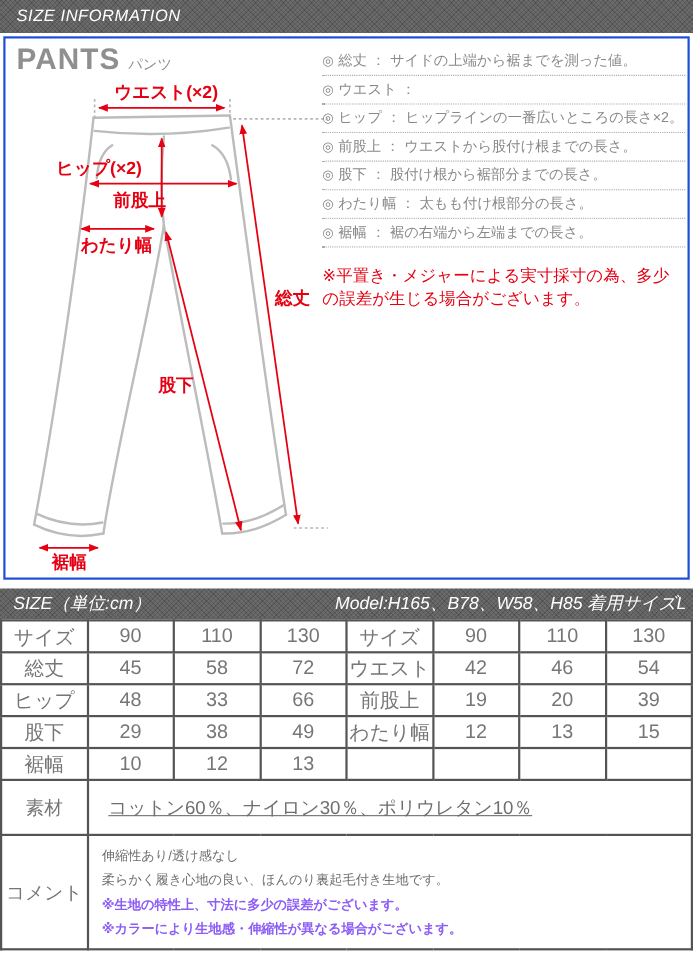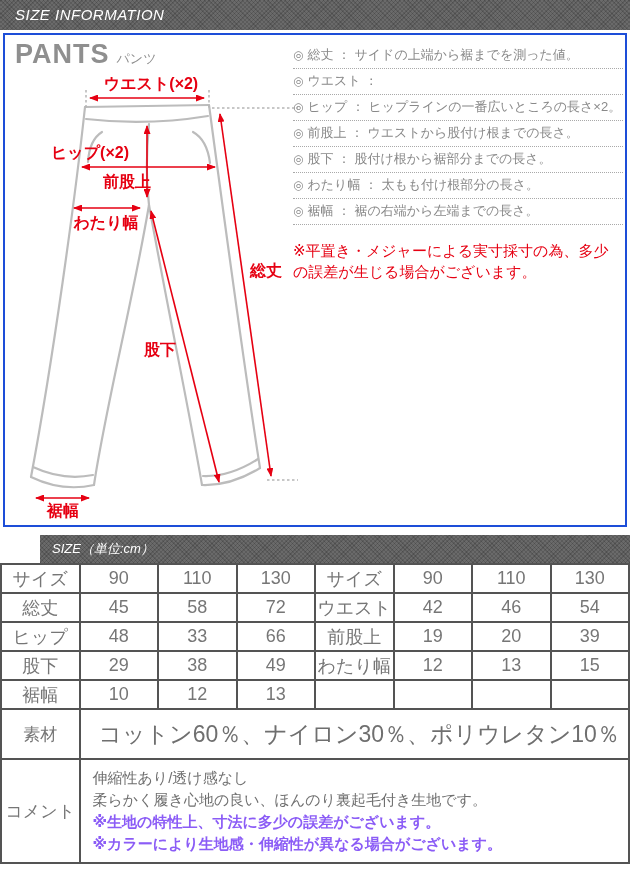--- a/index.html
+++ b/index.html
@@ -35,36 +35,36 @@
   .def-item{
     display:flex;align-items:baseline;font-size:13px;color:#898989;
     padding:3px 0 4px 0;border-bottom:1px dotted #a9a9a9;white-space:nowrap;
   }
   .def-bullet{margin-right:4px;font-size:12px;}
   .def-colon{margin:0 4px;}
   .def-note{margin-top:15px;color:#e60012;font-weight:normal;font-size:15px;line-height:1.4;}
   
   .size-bar{
     margin-top:8px;height:28px;display:flex;align-items:center;
-    justify-content:space-between;padding:0 6px 0 12px;font-size:13px;margin-left:40px;
+    justify-content:space-between;padding:0 6px 0 12px;font-size:16px;
   }
   
   .size-table{
     width:630px;border-collapse:collapse;table-layout:fixed;
     font-size:18px;color:#767676;padding-left:40px;
   }
   .size-table td{
     border:2px solid #545454;text-align:center;height:29px;
     overflow:hidden;white-space:nowrap;padding:0 1px;
   }
   .size-table td.material-value{
-    text-align:left;padding:0 0 0 18px;font-size:23px;height:50px;color:#6f6f6f;
+    text-align:left;padding:0 0 0 18px;font-size:17px;height:50px;color:#6f6f6f;text-decoration:underline;
   }
   .size-table td.comment-value{
-    text-align:left;padding:7px 12px;font-size:15px;line-height:22px;
+    text-align:left;padding:7px 12px;font-size:12px;line-height:22px;
     white-space:normal;color:#6f6f6f;height:auto;
   }
   .size-table tr.material-row td:first-child,
   .size-table tr.comment-row td:first-child{font-size:17px;}
   .comment-value .red{color:#8b5cf6;font-weight:bold;}
 </style>
 </head>
 <body>
 
 <div class="page">
@@ -171,20 +171,21 @@
         <span class="def-term">裾幅</span>
         <span class="def-colon">：</span>
         <span class="def-desc">裾の右端から左端までの長さ。</span>
       </div>
       <div class="def-note">※平置き・メジャーによる実寸採寸の為、多少の誤差が生じる場合がございます。</div>
     </div>
   </div>
 
   <div class="size-bar gray-bar">
     <span>SIZE（単位:cm）</span>
+    <span>Model:H165、B78、W58、H85 着用サイズL</span>
   </div>
 
   <table class="size-table">
     <tbody>
       <tr>
         <td>サイズ</td>
         <td>90</td>
         <td>110</td>
         <td>130</td>
         <td>サイズ</td>

